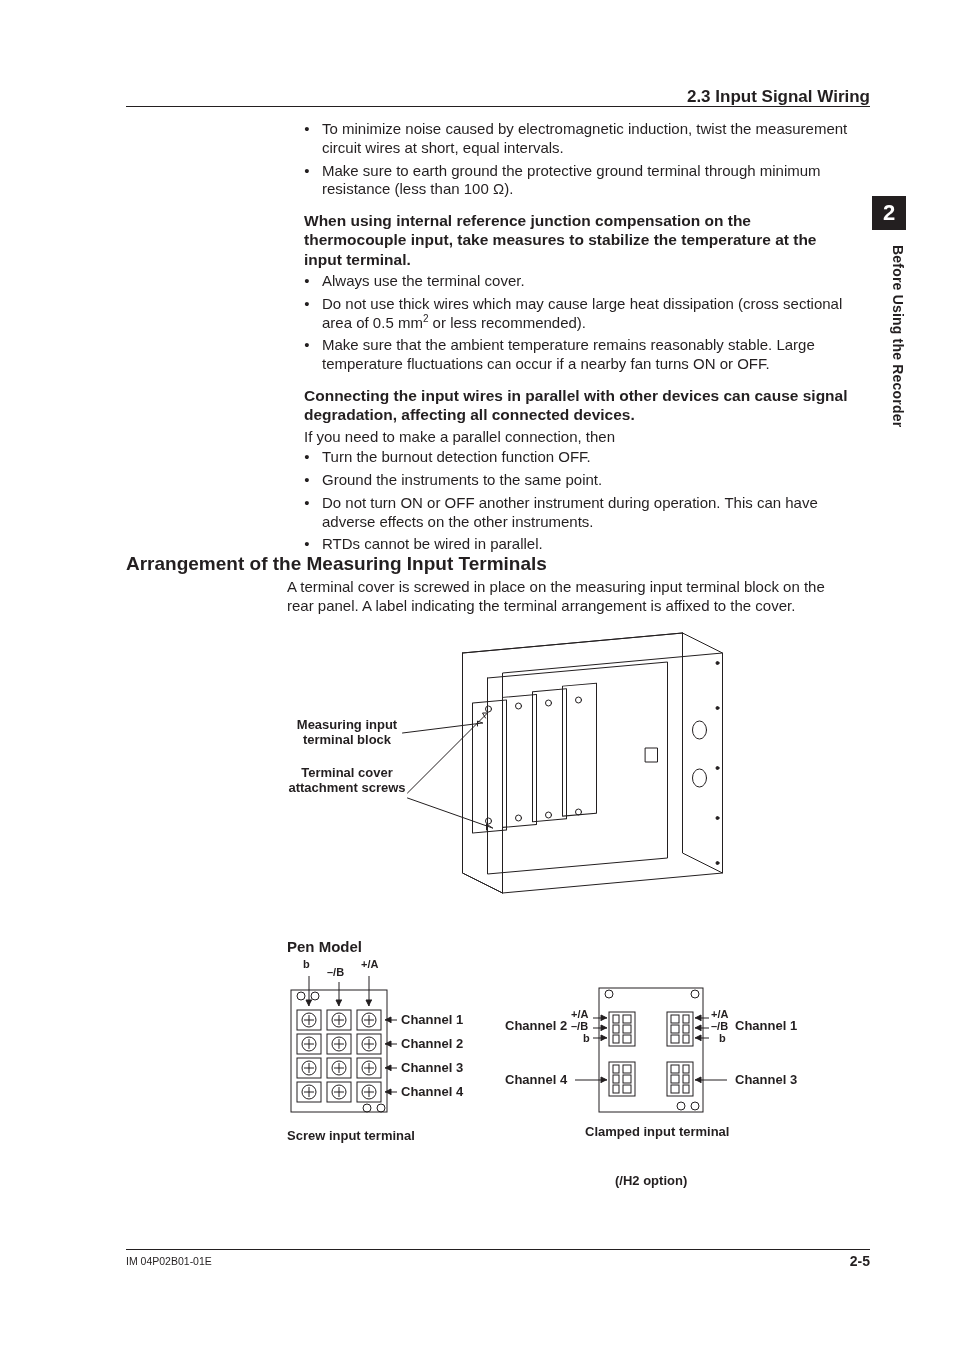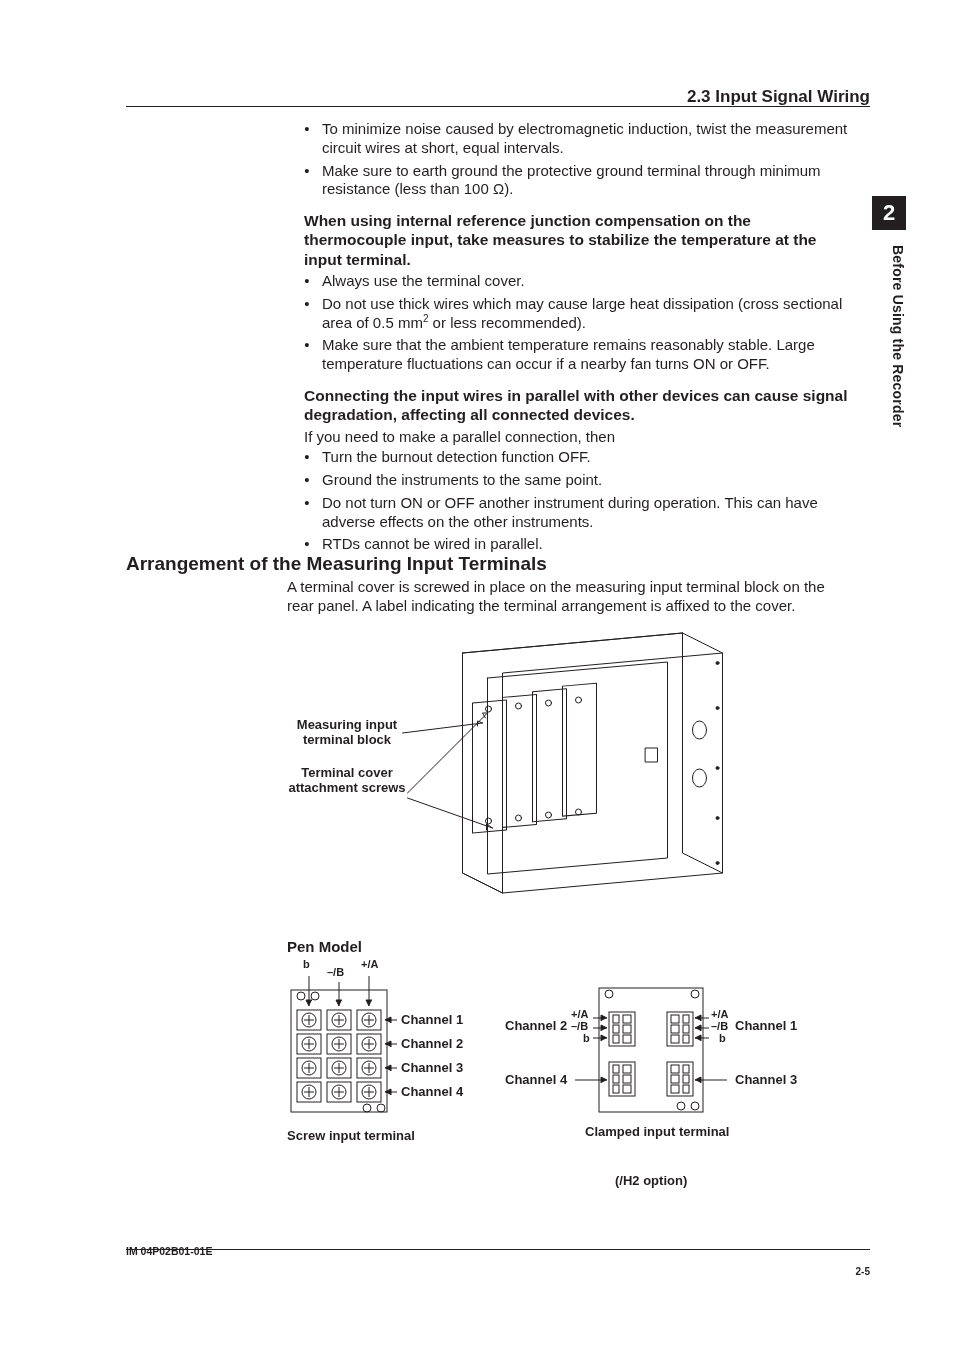--- a/index.html
+++ b/index.html
@@ -132,27 +132,27 @@
 
   
   .foot-rule {
     position: absolute;
     left: 126px; right: 84px;
     bottom: 100px;
     border-top: 1px solid #231f20;
   }
   .foot-left {
     position: absolute;
-    left: 126px; bottom: 92px;
-    font-size: 10.5px; font-weight: bold;
+    left: 126px; bottom: 82px;
+    font-size: 10.5px; font-weight: normal;
   }
   .foot-right {
     position: absolute;
-    right: 84px; bottom: 72px;
-    font-size: 10px; font-weight: bold;
+    right: 84px; bottom: 80px;
+    font-size: 14px; font-weight: bold;
   }
 </style>
 </head>
 <body>
 
 <div class="hdr-caption">2.3  Input Signal Wiring</div>
 <div class="hdr-rule"></div>
 
 <div class="side-tab">2</div>
 <div class="side-tab-label">Before Using the Recorder</div>

